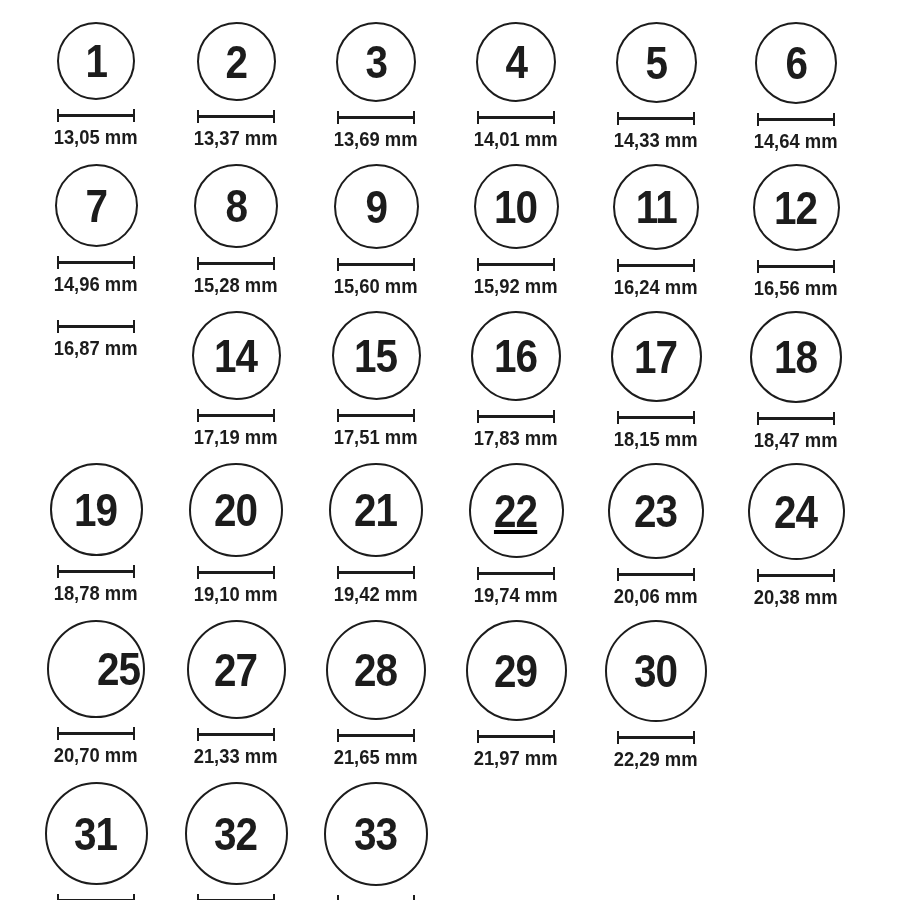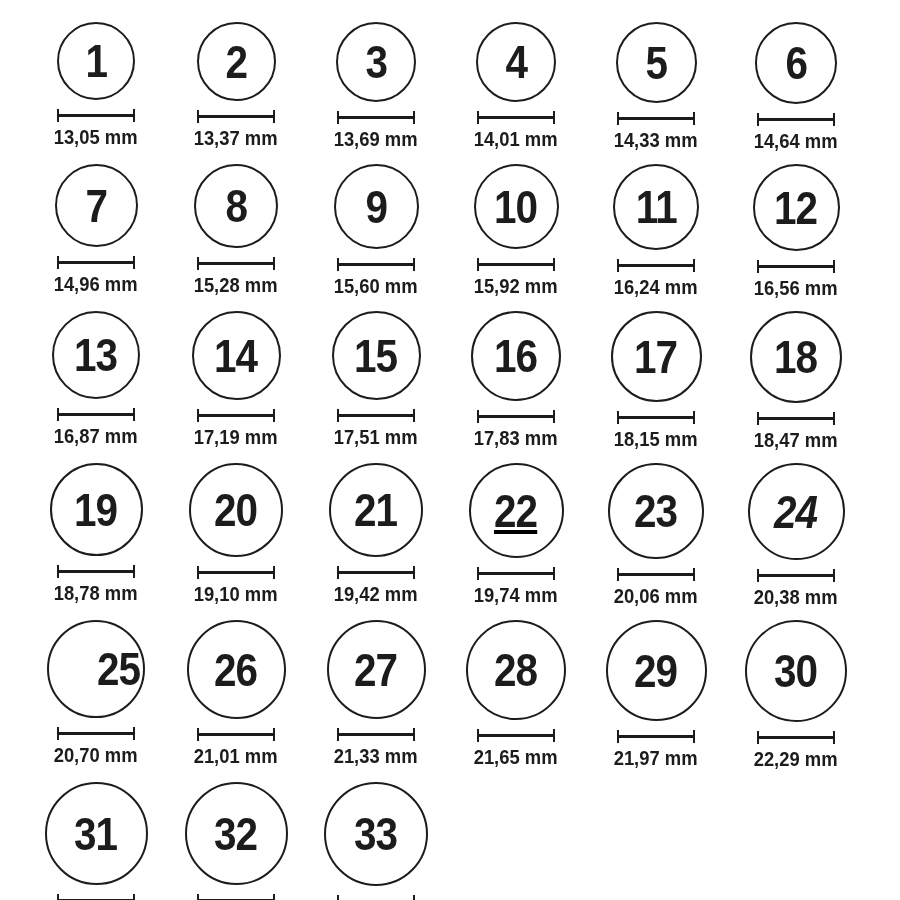--- a/index.html
+++ b/index.html
@@ -212,23 +212,20 @@
     <div class="mline">
       <span class="tick left"></span>
       <span class="bar"></span>
       <span class="tick right"></span>
     </div>
     <span class="mmlabel">16,56 mm</span>
   </div>
 </div>
     <div class="row">
   <div class="cell">
-    <div class="circle" style="width: 88px; height: 88px;">
-      <span class="num">13</span>
-    </div>
     <div class="mline">
       <span class="tick left"></span>
       <span class="bar"></span>
       <span class="tick right"></span>
     </div>
     <span class="mmlabel">16,87 mm</span>
   </div>
 
   <div class="cell">
     <div class="circle" style="width: 89px; height: 89px;">
@@ -345,21 +342,21 @@
     </div>
     <div class="mline">
       <span class="tick left"></span>
       <span class="bar"></span>
       <span class="tick right"></span>
     </div>
     <span class="mmlabel">20,06 mm</span>
   </div>
 
   <div class="cell">
-    <div class="circle" style="width: 97px; height: 97px; font-style: italic;">
+    <div class="circle" style="width: 97px; height: 97px;">
       <span class="num">24</span>
     </div>
     <div class="mline">
       <span class="tick left"></span>
       <span class="bar"></span>
       <span class="tick right"></span>
     </div>
     <span class="mmlabel">20,38 mm</span>
   </div>
 </div>
@@ -369,31 +366,20 @@
       <span class="num">25</span>
     </div>
     <div class="mline">
       <span class="tick left"></span>
       <span class="bar"></span>
       <span class="tick right"></span>
     </div>
     <span class="mmlabel">20,70 mm</span>
   </div>
 
-  <div class="cell">
-    <div class="circle" style="width: 99px; height: 99px;">
-      <span class="num">26</span>
-    </div>
-    <div class="mline">
-      <span class="tick left"></span>
-      <span class="bar"></span>
-      <span class="tick right"></span>
-    </div>
-    <span class="mmlabel">21,01 mm</span>
-  </div>
 
   <div class="cell">
     <div class="circle" style="width: 99px; height: 99px;">
       <span class="num">27</span>
     </div>
     <div class="mline">
       <span class="tick left"></span>
       <span class="bar"></span>
       <span class="tick right"></span>
     </div>

